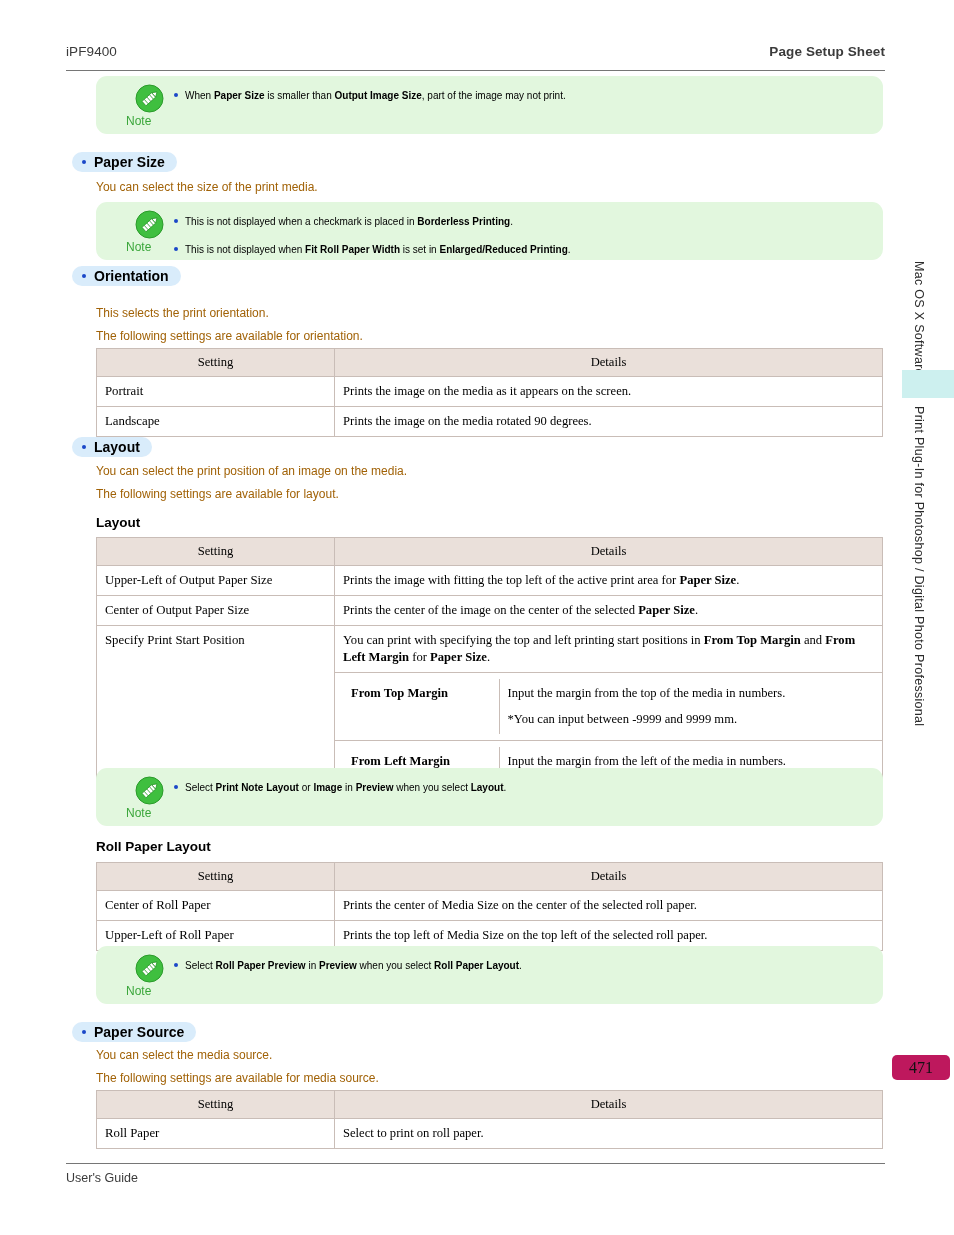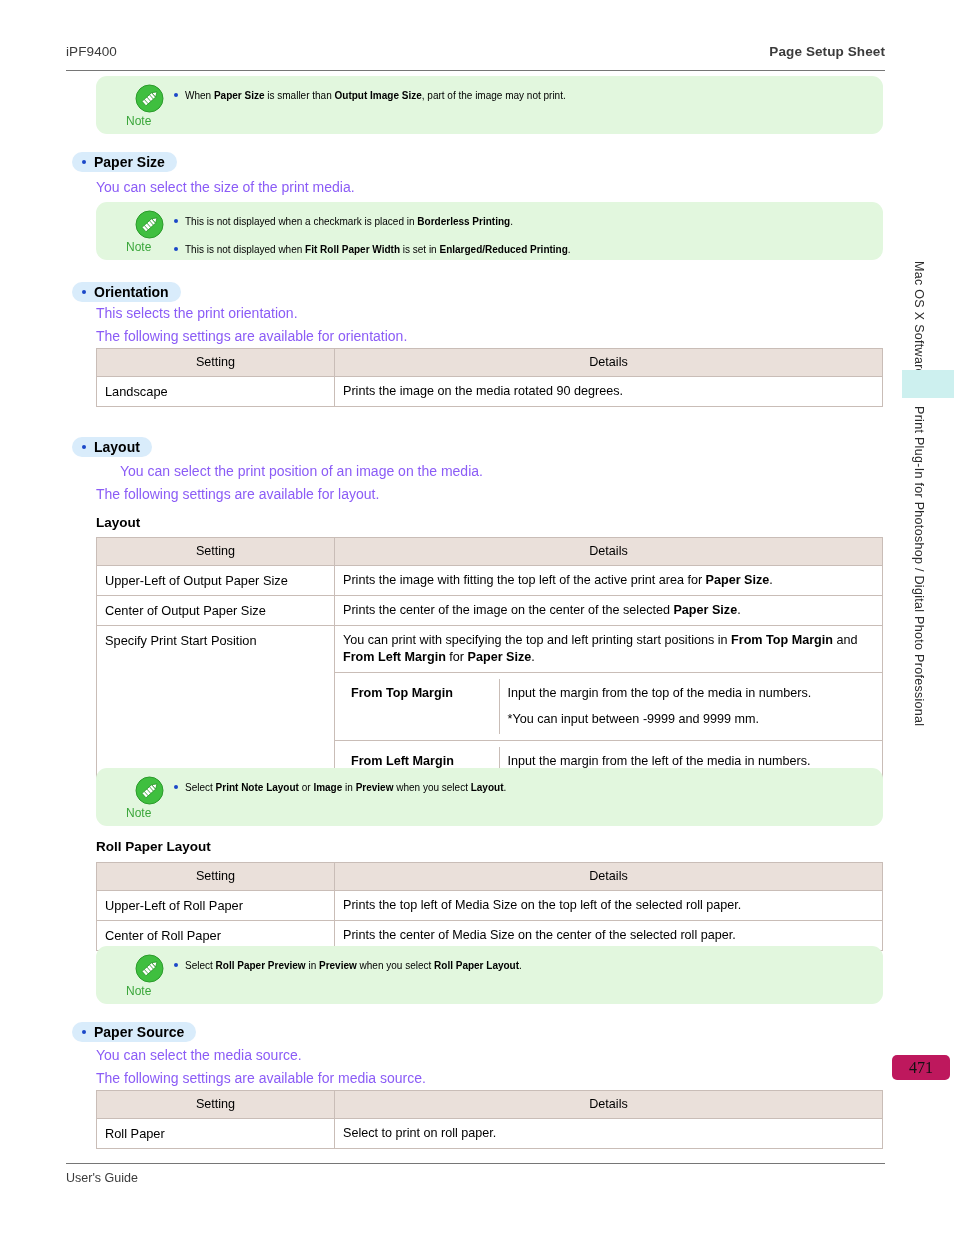--- a/index.html
+++ b/index.html
@@ -164,23 +164,23 @@
     width: 4px; height: 4px;
     border-radius: 50%;
     background: #1b47c8;
     margin-right: 8px;
     flex: none;
   }
 
   
   .para {
     position: absolute;
-    font-size: 14px;
+    font-size: 12px;
     line-height: 18px;
-    color: #8b5cf6;
+    color: #a16207;
     white-space: nowrap;
   }
   .subhead {
     position: absolute;
     font-size: 13.5px;
     font-weight: bold;
     color: #000;
     white-space: nowrap;
   }
 
@@ -192,20 +192,21 @@
     font-size: 12.6px;
     color: #000;
   }
   table.doc th, table.doc td {
     border: 1px solid #c9bdb7;
     padding: 6px 8px;
     vertical-align: top;
     text-align: left;
     font-weight: normal;
     line-height: 17px;
+    font-family: Liberation Serif, serif;
   }
   table.doc th {
     background: #eae0da;
     text-align: center;
     padding: 5px 8px;
     font-weight: normal;
     font-size: 12.6px;
   }
   td.setting-cell {
     font-weight: bold;
@@ -288,51 +289,55 @@
         </svg>
       </div>
       <div class="note-label">Note</div>
     </div>
     <div class="note-body">
         <div class="note-line"><span class="bullet-blue"></span>This is not displayed when a checkmark is placed in <span class="b">Borderless Printing</span>.</div>
         <div class="note-line"><span class="bullet-blue"></span>This is not displayed when <span class="b">Fit Roll Paper Width</span> is set in <span class="b">Enlarged/Reduced Printing</span>.</div>
       </div>
   </div>
 
-  <div class="section-badge" style="left:72px; top:282px;">
+  <div class="section-badge" style="left:72px; top:266px;">
     <span class="dot"></span>
     <span>Orientation</span>
   </div>
   <div class="para" style="left:96px; top:304px;">This selects the print orientation.</div>
   <div class="para" style="left:96px; top:327px;text-align:right;">The following settings are available for orientation.</div>
 
   <table class="doc" id="tbl-orientation" style="left:96px; top:348px; width:787px;">
       <colgroup>
         <col style="width:238px">
         <col>
       </colgroup>
       <thead>
         <tr>
           <th>Setting</th>
           <th>Details</th>
         </tr>
       </thead>
       <tbody>
         <tr>
+          <td class="setting-cell">Portrait</td>
+          <td>Prints the image on the media as it appears on the screen.</td>
+        </tr>
+        <tr>
           <td class="setting-cell">Landscape</td>
           <td>Prints the image on the media rotated 90 degrees.</td>
         </tr>
       </tbody>
     </table>
 
   <div class="section-badge" style="left:72px; top:437px;">
     <span class="dot"></span>
     <span>Layout</span>
   </div>
-  <div class="para" style="left:96px; top:462px;margin-left:24px;">You can select the print position of an image on the media.</div>
+  <div class="para" style="left:96px; top:462px;">You can select the print position of an image on the media.</div>
   <div class="para" style="left:96px; top:485px;">The following settings are available for layout.</div>
 
   <div class="subhead" style="left:96px; top:515px;">Layout</div>
 
   <table class="doc" id="tbl-layout" style="left:96px; top:537px; width:787px;">
       <colgroup>
         <col style="width:238px">
         <col>
       </colgroup>
       <thead>
@@ -420,26 +425,26 @@
         <col>
       </colgroup>
       <thead>
         <tr>
           <th>Setting</th>
           <th>Details</th>
         </tr>
       </thead>
       <tbody>
         <tr>
+          <td class="setting-cell">Center of Roll Paper</td>
+          <td>Prints the center of Media Size on the center of the selected roll paper.</td>
+        </tr>
+        <tr>
           <td class="setting-cell">Upper-Left of Roll Paper</td>
           <td>Prints the top left of Media Size on the top left of the selected roll paper.</td>
-        </tr>
-        <tr>
-          <td class="setting-cell">Center of Roll Paper</td>
-          <td>Prints the center of Media Size on the center of the selected roll paper.</td>
         </tr>
       </tbody>
     </table>
 
   <div class="note" id="note4" style="left:96px; top:946px; width:787px; height:58px;">
     <div class="note-icon-wrap">
       <div class="note-badge">
         <svg width="29" height="29" viewBox="0 0 29 29">
           <circle cx="14.5" cy="14.5" r="13.5" fill="#3fbf3f"></circle>
           <circle cx="14.5" cy="14.5" r="13.5" fill="none" stroke="#2a9a2a" stroke-width="1"></circle>

